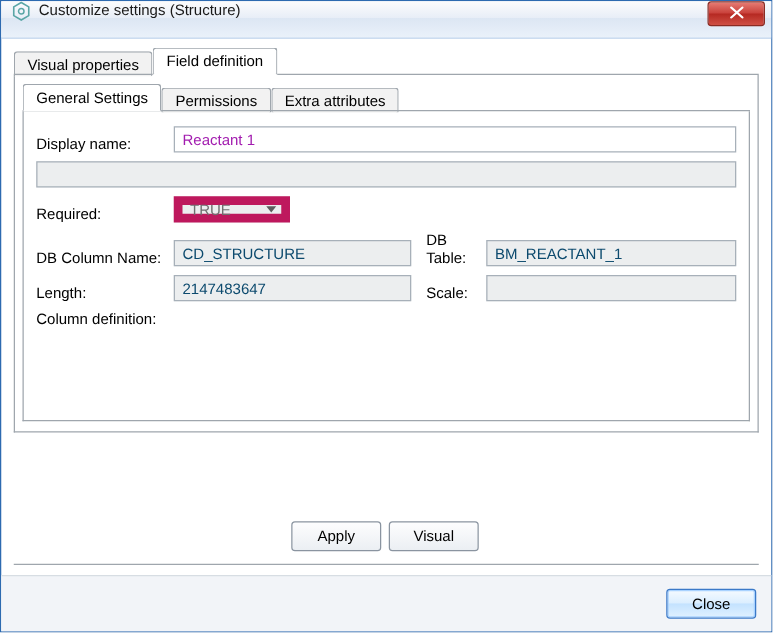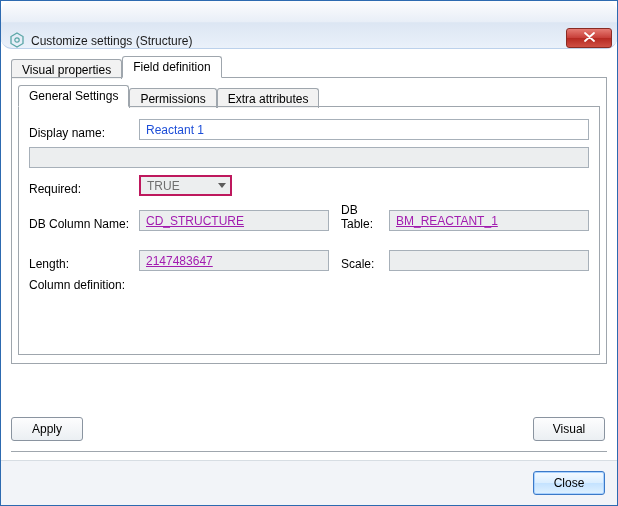--- a/index.html
+++ b/index.html
@@ -13,27 +13,26 @@
   .window {
     width: 618px;
     height: 506px;
     border: 1px solid #2d6ab0;
     background: #fff;
     display: flex;
     flex-direction: column;
     box-shadow: 0 0 3px rgba(0,0,0,0.15);
   }
   .titlebar {
-    height: 48px;
+    height: 30px;
     background: linear-gradient(#fcfcfd, #e8eef7 45%, #dce6f3 46%, #eaf1fa);
     border-bottom: 1px solid #bcd1eb;
     display: flex;
-    align-items: flex-end;
+    align-items: flex-start;
     padding: 0 0 0 8px;
-    border-radius: 11px;
   }
   .title-icon {
     width: 16px; height: 16px;
     margin-right: 6px;
     display: inline-flex;
     align-items: center; justify-content: center;
   }
   .title-text {
     flex: 1;
     color: #1a1a1a;
@@ -119,50 +118,49 @@
     color: #000;
   }
   .input {
     flex: 1;
     height: 21px;
     border: 1px solid #a7b0b9;
     background: #fff;
     padding: 2px 6px;
     font-size: 12px;
     font-family: inherit;
-    color: #1d4ed8;
+    color: #a21caf;
   }
   .input[disabled] {
     background: #eceeef;
-    color: #a21caf;
-    text-decoration: underline;
+    color: #0c4a6e;
   }
   .select-wrap {
     width: 93px;
     height: 21px;
-    border: 2px solid #be185d;
+    border: 7px solid #be185d;
     background: #eceeef;
     display: flex;
     align-items: center;
     padding: 0 4px 0 6px;
     color: #6f6f6f;
     justify-content: space-between;
   }
   .select-wrap .arrow {
     width: 0; height: 0;
     border-left: 4px solid transparent;
     border-right: 4px solid transparent;
     border-top: 5px solid #5c5c5c;
   }
   .middle-gap {
     flex: 1;
   }
   .action-row {
     display: flex;
-    justify-content: space-between;
+    justify-content: center;
     gap: 6px;
     padding: 10px 2px 2px 0;
   }
   .btn {
     min-width: 72px;
     height: 24px;
     border: 1px solid #8a94a0;
     border-radius: 3px;
     background: linear-gradient(#fdfdfe, #ebeff3);
     font-size: 12px;
@@ -244,21 +242,21 @@
 
         <div class="form-row">
           <div class="label-col">DB Column Name:</div>
           <input class="input" type="text" disabled="" style="flex: 0 0 190px;" value="CD_STRUCTURE">
           <div class="label-col-short">DB Table:</div>
           <input class="input" type="text" disabled="" value="BM_REACTANT_1" style="">
         </div>
 
         <div class="form-row">
           <div class="label-col">Length:</div>
-          <input class="input" type="text" disabled="" style="flex: 0 0 190px; margin-top: 12px;" value="2147483647">
+          <input class="input" type="text" disabled="" style="flex: 0 0 190px;" value="2147483647">
           <div class="label-col-short">Scale:</div>
           <input class="input" type="text" disabled="" value="" style="">
         </div>
 
         <div class="form-row">
           <div class="label-col">Column definition:</div>
         </div>
 
       </div>
 

